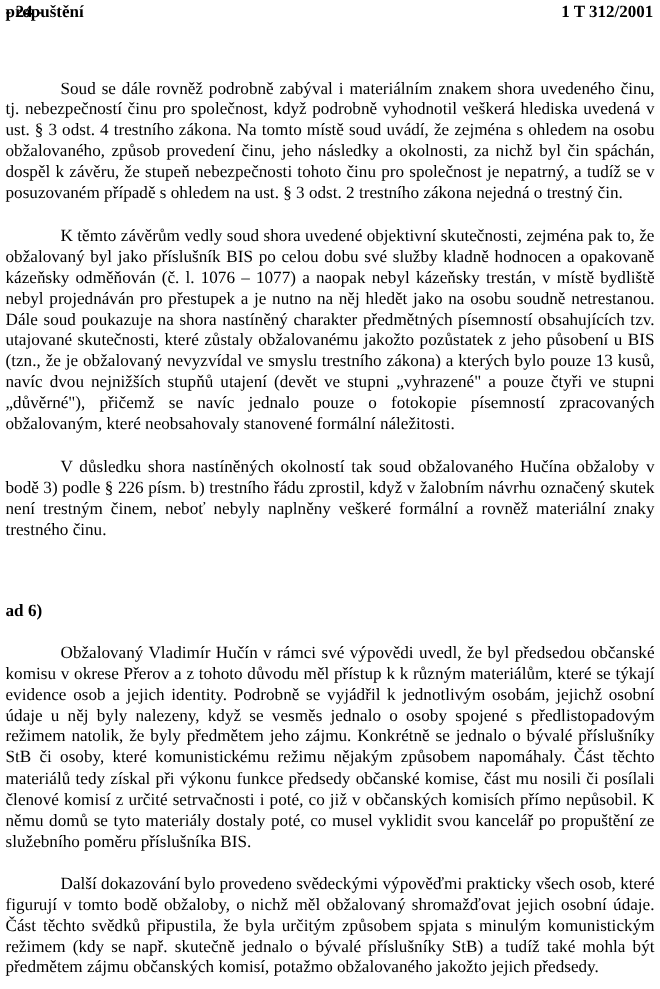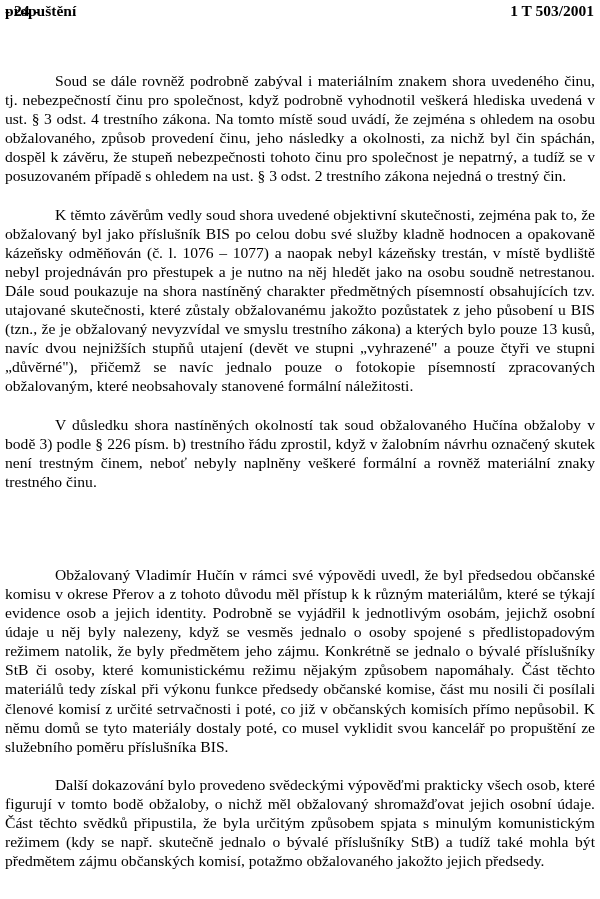--- a/index.html
+++ b/index.html
@@ -17,30 +17,31 @@
   .gap { height: 19px; }
   .gap2 { height: 36px; }
   .heading { font-weight: bold; margin: 0; }
 </style>
 </head>
 <body>
 
 <div class="header">
   <span class="left">propuštění</span>
   <span class="center">- 24 -</span>
-  <span class="right">1 T 503/2001</span>
+  <span class="right">1 T 312/2001</span>
 </div>
 
 <div class="content">
   <p><span class="indent"></span><span>Soud se dále rovněž podrobně zabýval i materiálním znakem shora uvedeného činu, tj. nebezpečností činu pro společnost, když podrobně vyhodnotil veškerá hlediska uvedená v ust. § 3 odst. 4 trestního zákona. Na tomto místě soud uvádí, že zejména s ohledem na osobu obžalovaného, způsob provedení činu, jeho následky a okolnosti, za nichž byl čin spáchán, dospěl k závěru, že stupeň nebezpečnosti tohoto činu pro společnost je nepatrný, a tudíž se v posuzovaném případě s ohledem na ust. § 3 odst. 2 trestního zákona nejedná o trestný čin.</span></p>
   <div class="gap"></div>
   <p><span class="indent"></span><span>K těmto závěrům vedly soud shora uvedené objektivní skutečnosti, zejména pak to, že obžalovaný byl jako příslušník BIS po celou dobu své služby kladně hodnocen a opakovaně kázeňsky odměňován (č. l. 1076 – 1077) a naopak nebyl kázeňsky trestán, v místě bydliště nebyl projednáván pro přestupek a je nutno na něj hledět jako na osobu soudně netrestanou. Dále soud poukazuje na shora nastíněný charakter předmětných písemností obsahujících tzv. utajované skutečnosti, které zůstaly obžalovanému jakožto pozůstatek z jeho působení u BIS (tzn., že je obžalovaný nevyzvídal ve smyslu trestního zákona) a kterých bylo pouze 13 kusů, navíc dvou nejnižších stupňů utajení (devět ve stupni „vyhrazené" a pouze čtyři ve stupni „důvěrné"), přičemž se navíc jednalo pouze o fotokopie písemností zpracovaných obžalovaným, které neobsahovaly stanovené formální náležitosti.</span></p>
   <div class="gap"></div>
   <p><span class="indent"></span><span>V důsledku shora nastíněných okolností tak soud obžalovaného Hučína obžaloby v bodě 3) podle § 226 písm. b) trestního řádu zprostil, když v žalobním návrhu označený skutek není trestným činem, neboť nebyly naplněny veškeré formální a rovněž materiální znaky trestného činu.</span></p>
   <div class="gap2"></div>
   <div class="gap"></div>
+  <p class="heading">ad 6)</p>
   <div class="gap"></div>
   <p><span class="indent"></span><span>Obžalovaný Vladimír Hučín v rámci své výpovědi uvedl, že byl předsedou občanské komisu v okrese Přerov a z tohoto důvodu měl přístup k k různým materiálům, které se týkají evidence osob a jejich identity. Podrobně se vyjádřil k jednotlivým osobám, jejichž osobní údaje u něj byly nalezeny, když se vesměs jednalo o osoby spojené s předlistopadovým režimem natolik, že byly předmětem jeho zájmu. Konkrétně se jednalo o bývalé příslušníky StB či osoby, které komunistickému režimu nějakým způsobem napomáhaly. Část těchto materiálů tedy získal při výkonu funkce předsedy občanské komise, část mu nosili či posílali členové komisí z určité setrvačnosti i poté, co již v občanských komisích přímo nepůsobil. K němu domů se tyto materiály dostaly poté, co musel vyklidit svou kancelář po propuštění ze služebního poměru příslušníka BIS.</span></p>
   <div class="gap"></div>
   <p><span class="indent"></span><span>Další dokazování bylo provedeno svědeckými výpověďmi prakticky všech osob, které figurují v tomto bodě obžaloby, o nichž měl obžalovaný shromažďovat jejich osobní údaje. Část těchto svědků připustila, že byla určitým způsobem spjata s minulým komunistickým režimem (kdy se např. skutečně jednalo o bývalé příslušníky StB) a tudíž také mohla být předmětem zájmu občanských komisí, potažmo obžalovaného jakožto jejich předsedy.</span></p>
   <div class="gap"></div>
 
 </div>
 
 </body></html>

